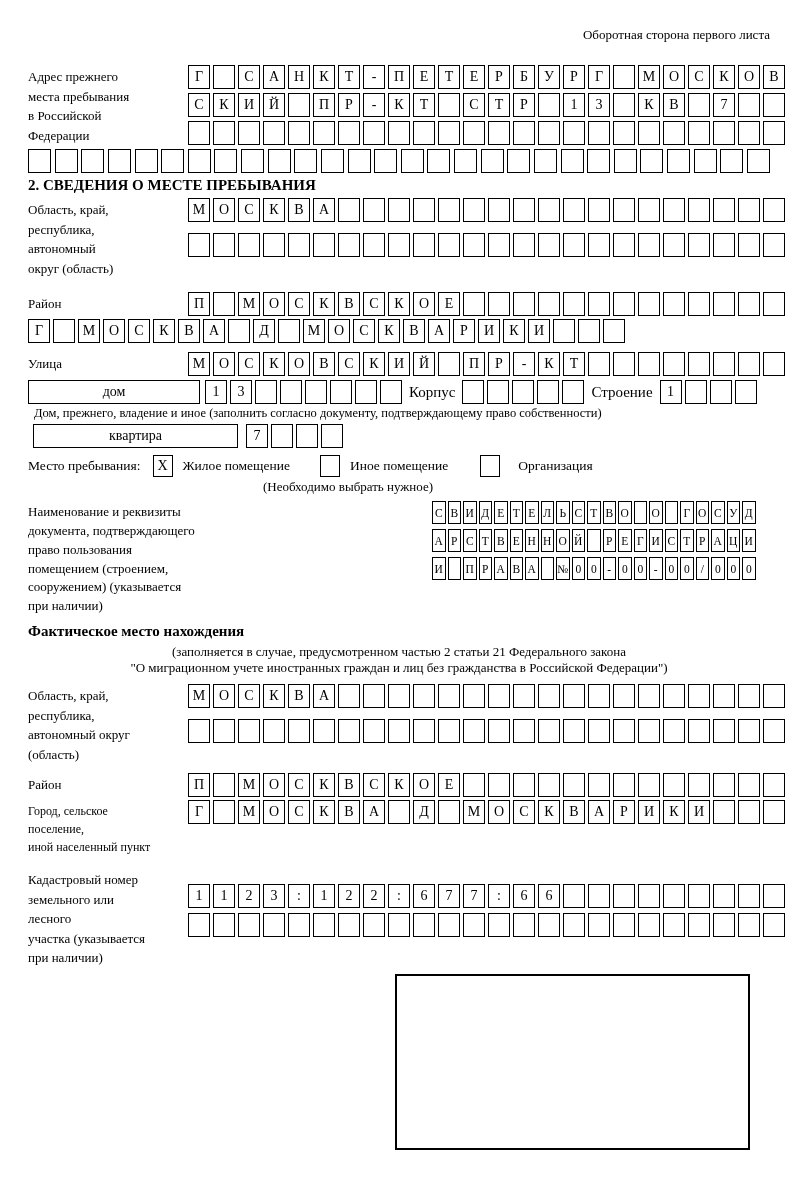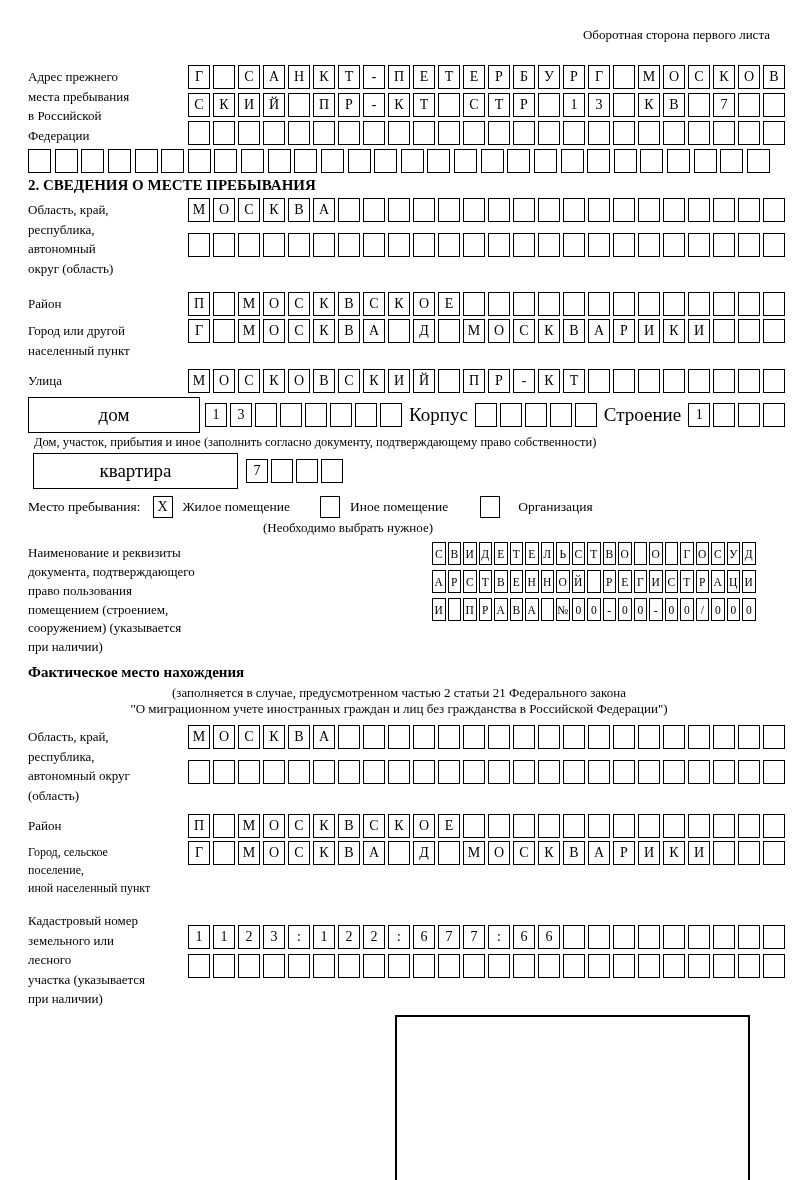--- a/index.html
+++ b/index.html
@@ -26,22 +26,22 @@
   .cell.sm { width:13.5px; height:23px; font-size:11.5px; border-width:1.4px; }
   .row.sm { gap:2px; }
   .spread { justify-content:space-between; width:742px; }
   .spread .cell { width:23px; }
 
   .note { text-align:center; font-size:13px; }
   .h2 { text-align:left; font-weight:bold; font-size:15px; }
   .caption { font-size:12.5px; margin-left:6px; }
 
   .inline-row { display:flex; align-items:center; }
-  .wbox { flex:none; height:36px; border:1.6px solid #000; display:flex; align-items:center; justify-content:center; font-size:19px;text-align:right; }
-  .ilabel { font-size:19px; margin:0 7px; }
+  .wbox { flex:none; height:24px; border:1.6px solid #000; display:flex; align-items:center; justify-content:center; font-size:14px;text-align:right; }
+  .ilabel { font-size:15px; margin:0 7px; }
 
   .chk { flex:none; width:20px; height:22px; border:1.6px solid #000; display:flex; align-items:center; justify-content:center; font-size:14px; }
   .stay { display:flex; align-items:center; font-size:13.5px; }
 
   .usage-rows { width:324px; margin-left:auto; margin-right:14px; display:flex; flex-direction:column; gap:5px; }
   .usage-label { width:250px; line-height:1.45; }
 
   .markbox { margin-top:6px; margin-left:367px; width:355px; height:176px; border:2px solid #000; }
 </style>
 </head>
@@ -255,22 +255,20 @@
         <span class="cell"></span>
         <span class="cell"></span>
         <span class="cell"></span>
         <span class="cell"></span>
         <span class="cell"></span>
         <span class="cell"></span>
       </div>
   </div>
 
   <div class="field" style="margin-top:3px">
-    <div class="flabel">Город или другой
-населенный пункт</div>
     <div class="row">
         <span class="cell">Г</span>
         <span class="cell"></span>
         <span class="cell">М</span>
         <span class="cell">О</span>
         <span class="cell">С</span>
         <span class="cell">К</span>
         <span class="cell">В</span>
         <span class="cell">А</span>
         <span class="cell"></span>
@@ -343,21 +341,21 @@
         <span class="cell"></span>
       </div>
     <div class="ilabel">Строение</div>
     <div class="row">
         <span class="cell">1</span>
         <span class="cell"></span>
         <span class="cell"></span>
         <span class="cell"></span>
       </div>
   </div>
-  <div class="caption" style="margin-top:2px">Дом, участок, прибытия и иное (заполнить согласно документу, подтверждающему право собственности)</div>
+  <div class="caption" style="margin-top:2px">Дом, прежнего, владение и иное (заполнить согласно документу, подтверждающему право собственности)</div>
 
   <div class="inline-row" style="margin-top:3px">
     <div class="wbox" style="width:205px;margin-left:5px">квартира</div>
     <div class="row" style="margin-left:8px">
         <span class="cell">7</span>
         <span class="cell"></span>
         <span class="cell"></span>
         <span class="cell"></span>
       </div>
   </div>

